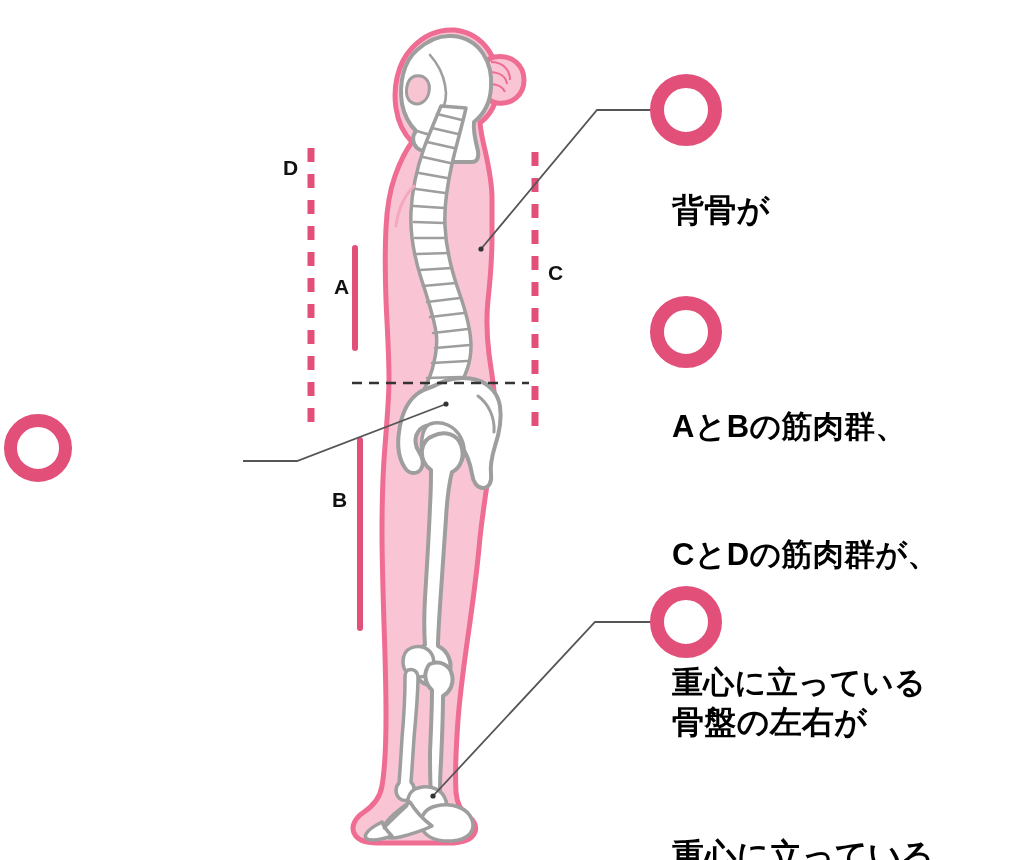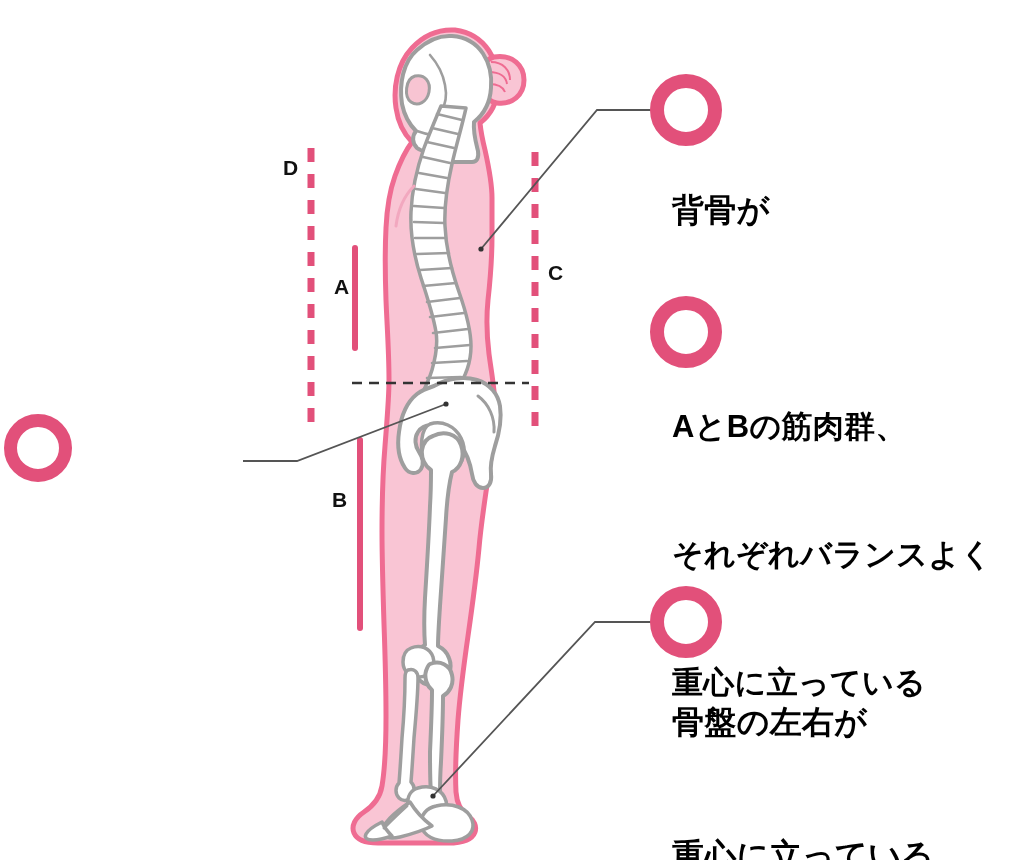--- a/index.html
+++ b/index.html
@@ -260,21 +260,21 @@
   <div class="marker-label" style="left:283px; top:157px;">D</div>
 
   <div class="ring" style="left:650px; top:74px; width:72px; height:72px; border-width:14px; border-color:#e2507a;"></div>
   <div class="callout-text" style="left:672px; top:100px; font-size:32px; line-height:1.38;">
     <div>背骨が</div>
   </div>
 
   <div class="ring" style="left:650px; top:296px; width:72px; height:72px; border-width:14px; border-color:#e2507a;"></div>
   <div class="callout-text" style="left:672px; top:320px; font-size:31px; line-height:1.38;">
     <div>AとBの筋肉群、</div>
-    <div>それぞれバランスよく</div>
+    <div>CとDの筋肉群が、</div>
     <div>重心に立っている</div>
   </div>
 
   <div class="ring" style="left:650px; top:586px; width:72px; height:72px; border-width:14px; border-color:#e2507a;"></div>
   <div class="callout-text" style="left:672px; top:612px; font-size:32px; line-height:1.38;">
     <div>骨盤の左右が</div>
     <div>重心に立っている</div>
   </div>
 
   <div class="ring" style="left:4px; top:414px; width:68px; height:68px; border-width:13px; border-color:#e2507a;"></div>

